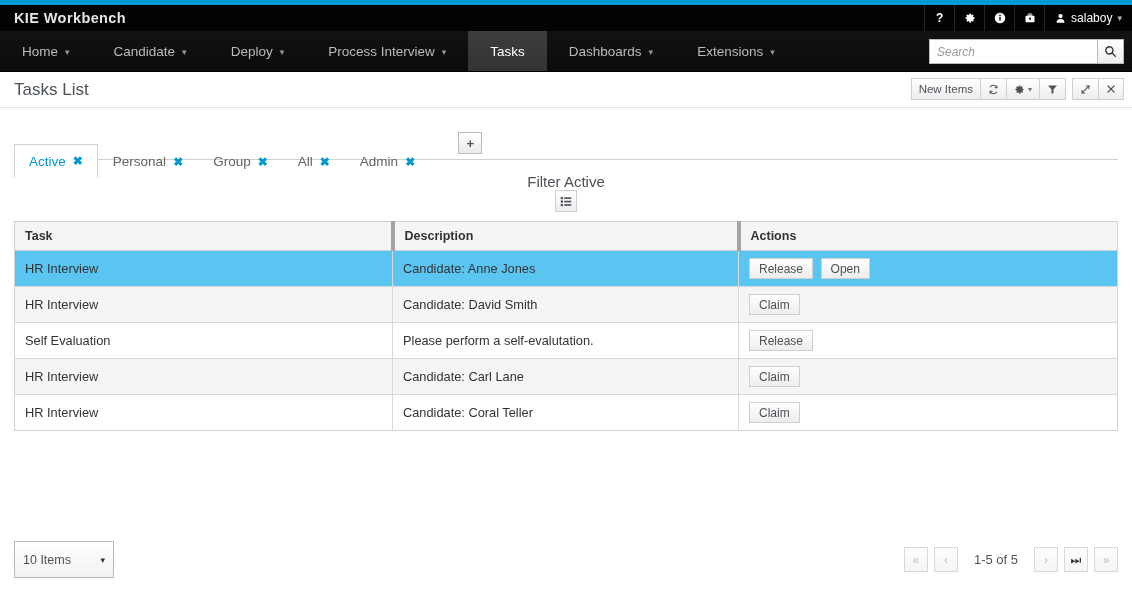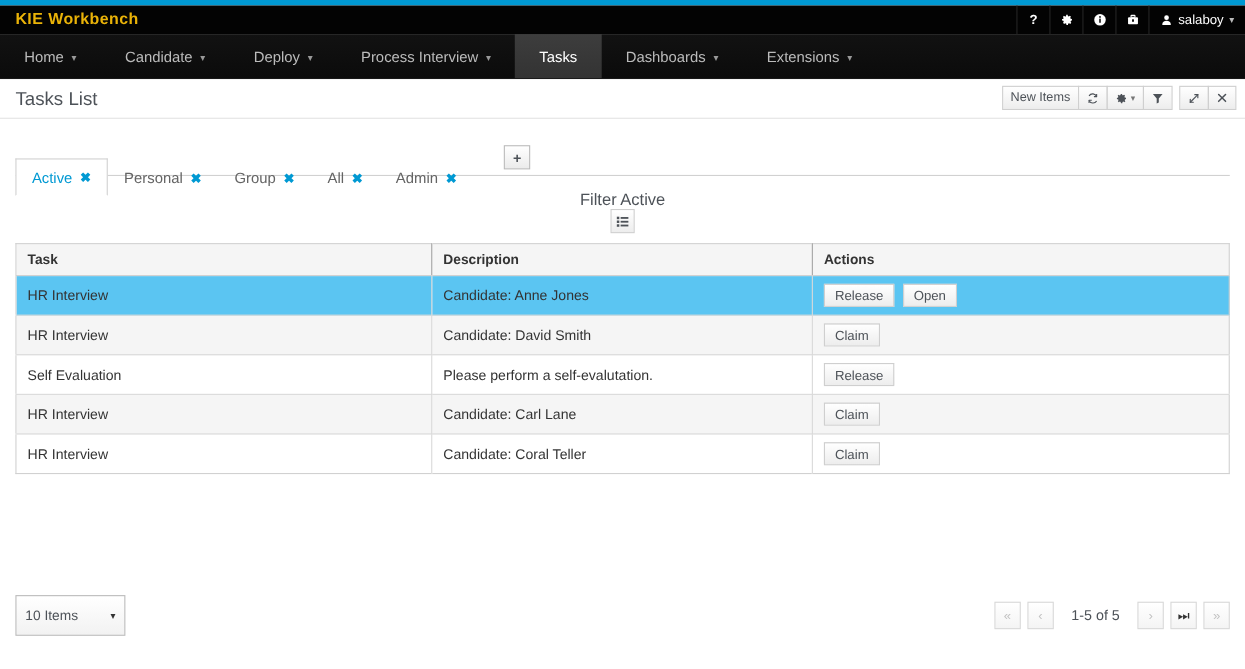--- a/index.html
+++ b/index.html
@@ -22,21 +22,21 @@
 
   
   .brand-bar {
     height: 26px;
     background: #030303;
     display: flex;
     align-items: center;
     position: relative;
   }
   .brand-title {
-    color: #eab308;
+    color: #e5e5e5;
     font-size: 14.5px;
     font-weight: bold;
     letter-spacing: 0.4px;
     padding-left: 14px;
   }
   .brand-icons {
     position: absolute;
     right: 0; top: 0;
     height: 26px;
     display: flex;
@@ -230,21 +230,21 @@
   .tbl-wrap { padding: 0 14px; }
   table.tasks {
     width: 100%;
     border-collapse: collapse;
     border: 1px solid #d1d1d1;
     table-layout: fixed;
   }
   table.tasks thead th {
     background: #f5f5f5;
     border-bottom: 1px solid #d1d1d1;
-    border-right: 1px solid #a3a3a3;
+    border-right: 4px solid #a3a3a3;
     text-align: left;
     font-size: 12.5px;
     font-weight: bold;
     color: #333;
     padding: 7px 10px;
     height: 28px;
   }
   table.tasks thead th:last-child { border-right: none; }
   table.tasks tbody td {
     border-bottom: 1px solid #d9d9d9;
@@ -389,20 +389,31 @@
   </div>
   <div class="nav-item">
     <span>Dashboards</span>
     <span class="caret-d">▾</span>
   </div>
   <div class="nav-item">
     <span>Extensions</span>
     <span class="caret-d">▾</span>
   </div>
 
+  <div class="nav-search">
+    <input type="text" placeholder="Search" style="">
+    <div class="srch-btn">
+      <span>
+        <svg width="13" height="13" viewBox="0 0 16 16" fill="none" stroke="#333" stroke-width="1.7">
+          <circle cx="6.6" cy="6.6" r="4.4"></circle>
+          <line x1="9.9" y1="9.9" x2="14" y2="14" stroke-linecap="round"></line>
+        </svg>
+      </span>
+    </div>
+  </div>
 </div>
 
 <div class="page-header">
   <div class="page-title">Tasks List</div>
   <div class="pg-toolbar">
     <div class="btn-group">
       <div class="tb-btn">New Items</div>
       <div class="tb-btn">
         <span>
           <svg width="11" height="11" viewBox="0 0 16 16" fill="none" stroke="#4d5258" stroke-width="1.5">

